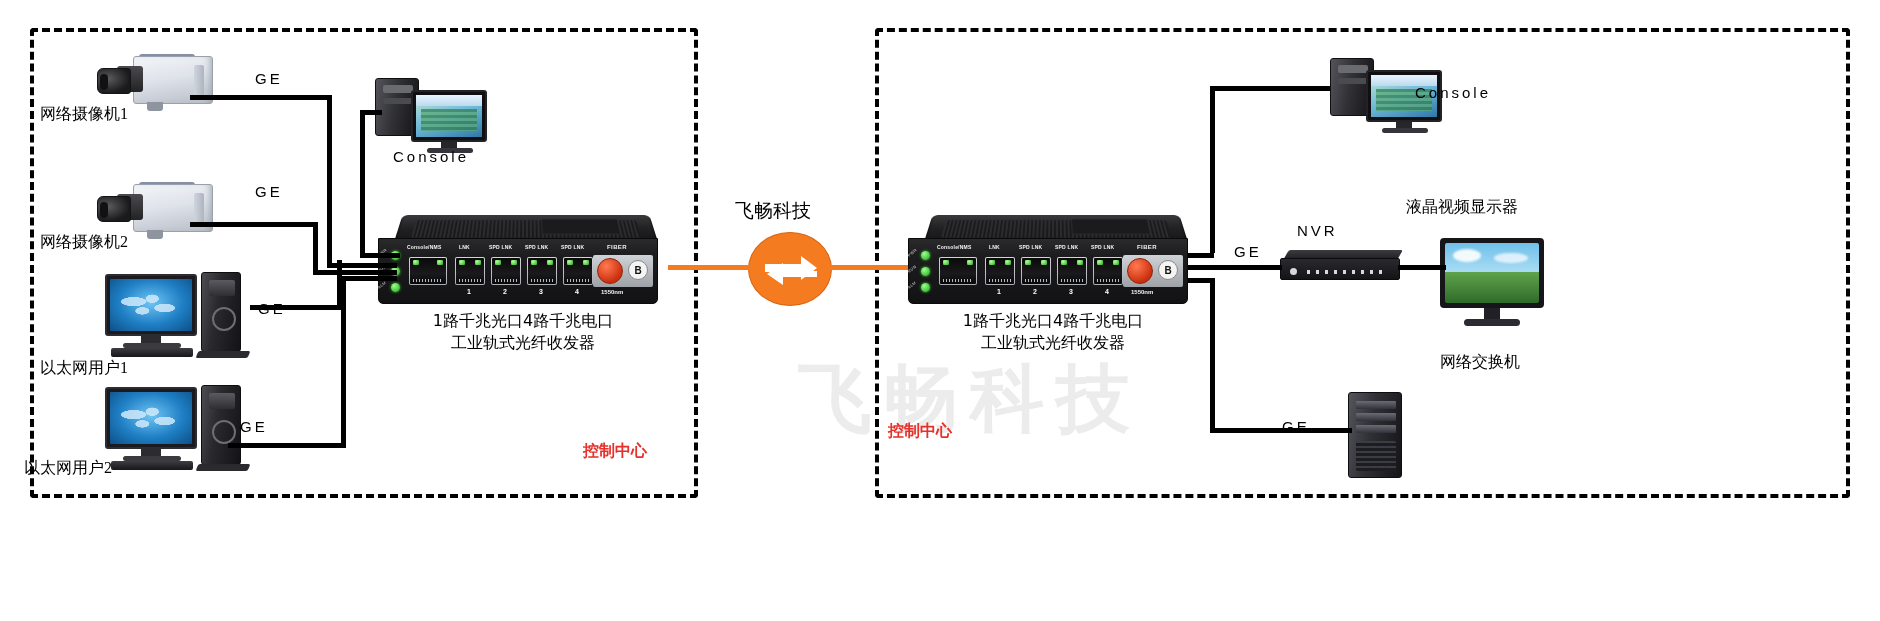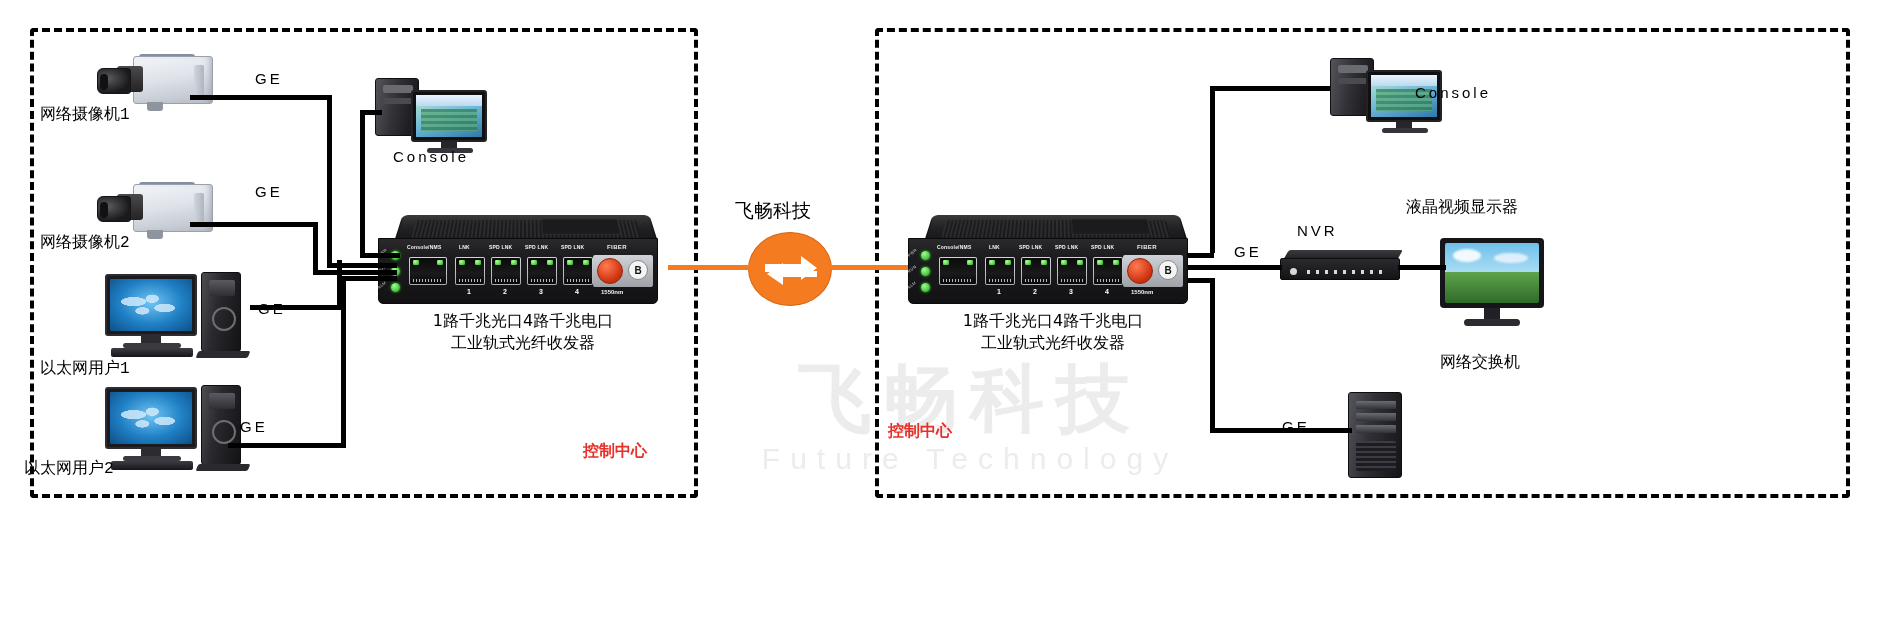--- a/index.html
+++ b/index.html
@@ -47,21 +47,21 @@
   .wire.h { height:5px; }
   .wire.v { width:5px; }
   .wire-orange { position:absolute; height:5px; background:#F47B20; }
 
   .lbl {
     position:absolute; font-size:15px; color:#000; letter-spacing:3px;
     font-family:"Liberation Sans", sans-serif; white-space:nowrap;
   }
   .cn-lbl {
     position:absolute; font-size:16px; color:#000; white-space:nowrap;
-    font-family:Liberation Mono, monospace;
+    font-family:Liberation Serif, serif;
   }
 
   
   .cam { position:absolute; width:120px; height:62px; }
   .cam .body {
     position:absolute; left:38px; top:4px; width:80px; height:48px;
     background:linear-gradient(170deg,#f3f5f8 0%,#dfe3ea 45%,#b9bfc9 100%);
     border:1px solid #9aa1ab; border-radius:3px;
     box-shadow:inset -6px 0 8px -6px #8d949e;
   }
@@ -347,21 +347,20 @@
     border-radius:2px;
   }
 </style>
 </head>
 <body>
 
 <div id="stage">
 
   <div class="wm-text">
     <div class="cn">飞畅科技</div>
-    <div class="en">Future Technology</div>
   </div>
 
   <div class="zone" id="zone-left"></div>
   <div class="zone" id="zone-right"></div>
 
   <div class="zone-label" style="left:583px; top:441px;">控制中心</div>
   <div class="zone-label" style="left:888px; top:421px;">控制中心</div>
 
   <div class="cam" style="left:95px; top:52px;">
     <div class="topstrip"></div>

